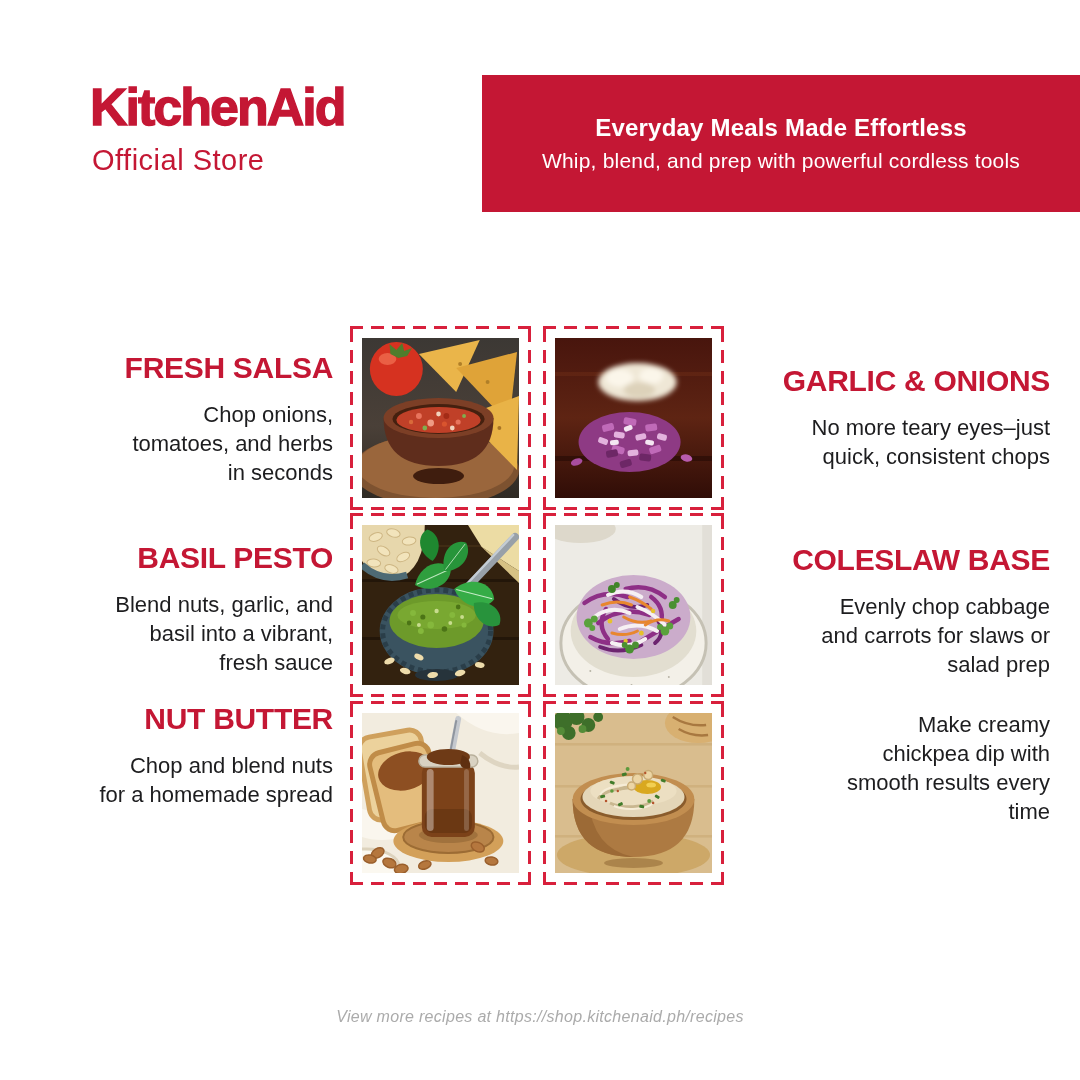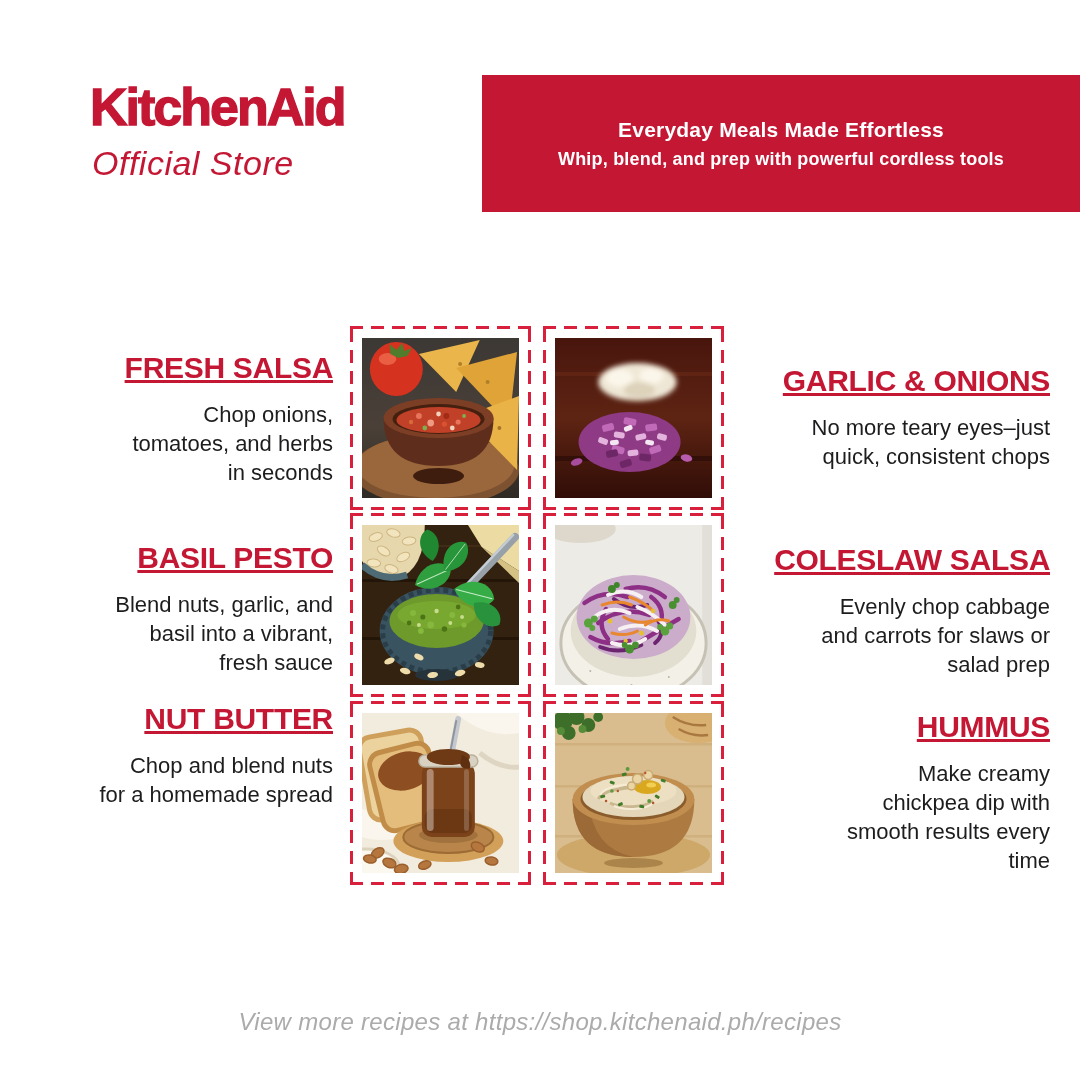--- a/index.html
+++ b/index.html
@@ -15,33 +15,33 @@
   .canvas{position:relative;width:1080px;height:1080px;background:#ffffff;overflow:hidden;}
 
   
   .logo-block{position:absolute;left:90px;top:80px;}
   .logo-main{
     font-size:52px;font-weight:800;color:var(--brand-red);
     letter-spacing:-2px;-webkit-text-stroke:1.3px var(--brand-red);
     line-height:1.05;
   }
   .logo-sub{
-    font-size:34px;font-weight:400;color:var(--brand-red);
-    letter-spacing:0.5px;margin-top:9px;margin-left:2px;font-style:italic;
+    font-size:29px;font-weight:400;color:var(--brand-red);
+    letter-spacing:0.5px;margin-top:9px;margin-left:2px;
   }
 
   
   .banner{
     position:absolute;left:482px;top:75px;width:598px;height:137px;
     background:var(--brand-red);
     display:flex;flex-direction:column;align-items:center;justify-content:center;
     text-align:center;gap:7px;
   }
-  .banner-title{font-size:21px;font-weight:700;color:var(--banner-text);letter-spacing:0.2px;}
-  .banner-sub{font-size:18px;font-weight:700;color:var(--banner-text);letter-spacing:0.2px;}
+  .banner-title{font-size:24px;font-weight:700;color:var(--banner-text);letter-spacing:0.2px;}
+  .banner-sub{font-size:21px;font-weight:400;color:var(--banner-text);letter-spacing:0.2px;}
 
   
   .cell{position:absolute;width:181px;height:184px;padding:12px;background:#fff;}
   .cell::before{
     content:"";position:absolute;inset:0;pointer-events:none;
     background:
       repeating-linear-gradient(90deg,var(--dash-red) 0 13px,transparent 13px 21px) top/100% 3px no-repeat,
       repeating-linear-gradient(90deg,var(--dash-red) 0 13px,transparent 13px 21px) bottom/100% 3px no-repeat,
       repeating-linear-gradient(0deg,var(--dash-red) 0 13px,transparent 13px 21px) left/3px 100% no-repeat,
       repeating-linear-gradient(0deg,var(--dash-red) 0 13px,transparent 13px 21px) right/3px 100% no-repeat;
@@ -49,35 +49,35 @@
   .cell svg{display:block;width:100%;height:100%;}
   #cell-salsa   {left:350px;top:326px;}
   #cell-onions  {left:543px;top:326px;}
   #cell-pesto   {left:350px;top:513px;}
   #cell-coleslaw{left:543px;top:513px;}
   #cell-nutbutter{left:350px;top:701px;}
   #cell-hummus  {left:543px;top:701px;}
 
   
   .tb{position:absolute;}
-  .tb h2{font-size:30px;font-weight:800;color:var(--brand-red);letter-spacing:-0.3px;margin:0 0 15px 0;line-height:1.12;text-decoration:underline;}
+  .tb h2{font-size:30px;font-weight:800;color:var(--brand-red);letter-spacing:-0.3px;margin:0 0 15px 0;line-height:1.12;}
   .tb p{font-size:22px;font-weight:400;color:var(--body-text);line-height:1.32;white-space:pre-line;margin:0;}
   .tb.left{right:747px;width:280px;text-align:right;}
   .tb.right{left:738px;width:312px;text-align:right;}
   #tb-salsa    {top:351px;}
   #tb-garlic   {top:364px;}
   #tb-pesto    {top:541px;}
   #tb-coleslaw {top:543px;}
   #tb-nutbutter{top:702px;}
   #tb-hummus   {top:710px;}
 
   
   .footer-note{
     position:absolute;left:0;top:1008px;width:1080px;text-align:center;
-    font-size:24px;font-style:italic;color:var(--footer-gray);letter-spacing:0.3px;
+    font-size:16px;font-style:italic;color:var(--footer-gray);letter-spacing:0.3px;
   }
 </style>
 </head>
 <body>
 
 <div class="canvas">
 
   <div class="logo-block">
     <div class="logo-main">KitchenAid</div>
     <div class="logo-sub">Official Store</div>
@@ -99,32 +99,31 @@
     <p>No more teary eyes–just
 quick, consistent chops</p>
   </div>
   <div class="tb left" id="tb-pesto">
     <h2>BASIL PESTO</h2>
     <p>Blend nuts, garlic, and
 basil into a vibrant,
 fresh sauce</p>
   </div>
   <div class="tb right" id="tb-coleslaw">
-    <h2>COLESLAW SALSA</h2>
+    <h2>COLESLAW BASE</h2>
     <p>Evenly chop cabbage
 and carrots for slaws or
 salad prep</p>
   </div>
   <div class="tb left" id="tb-nutbutter">
     <h2>NUT BUTTER</h2>
     <p>Chop and blend nuts
 for a homemade spread</p>
   </div>
   <div class="tb right" id="tb-hummus">
-    <h2>HUMMUS</h2>
     <p>Make creamy
 chickpea dip with
 smooth results every
 time</p>
   </div>
 
   <div class="cell" id="cell-salsa">
     <svg viewBox="0 0 160 160" preserveAspectRatio="none">
       <defs>
         <linearGradient id="sBg" x1="0" y1="0" x2="0" y2="1">

